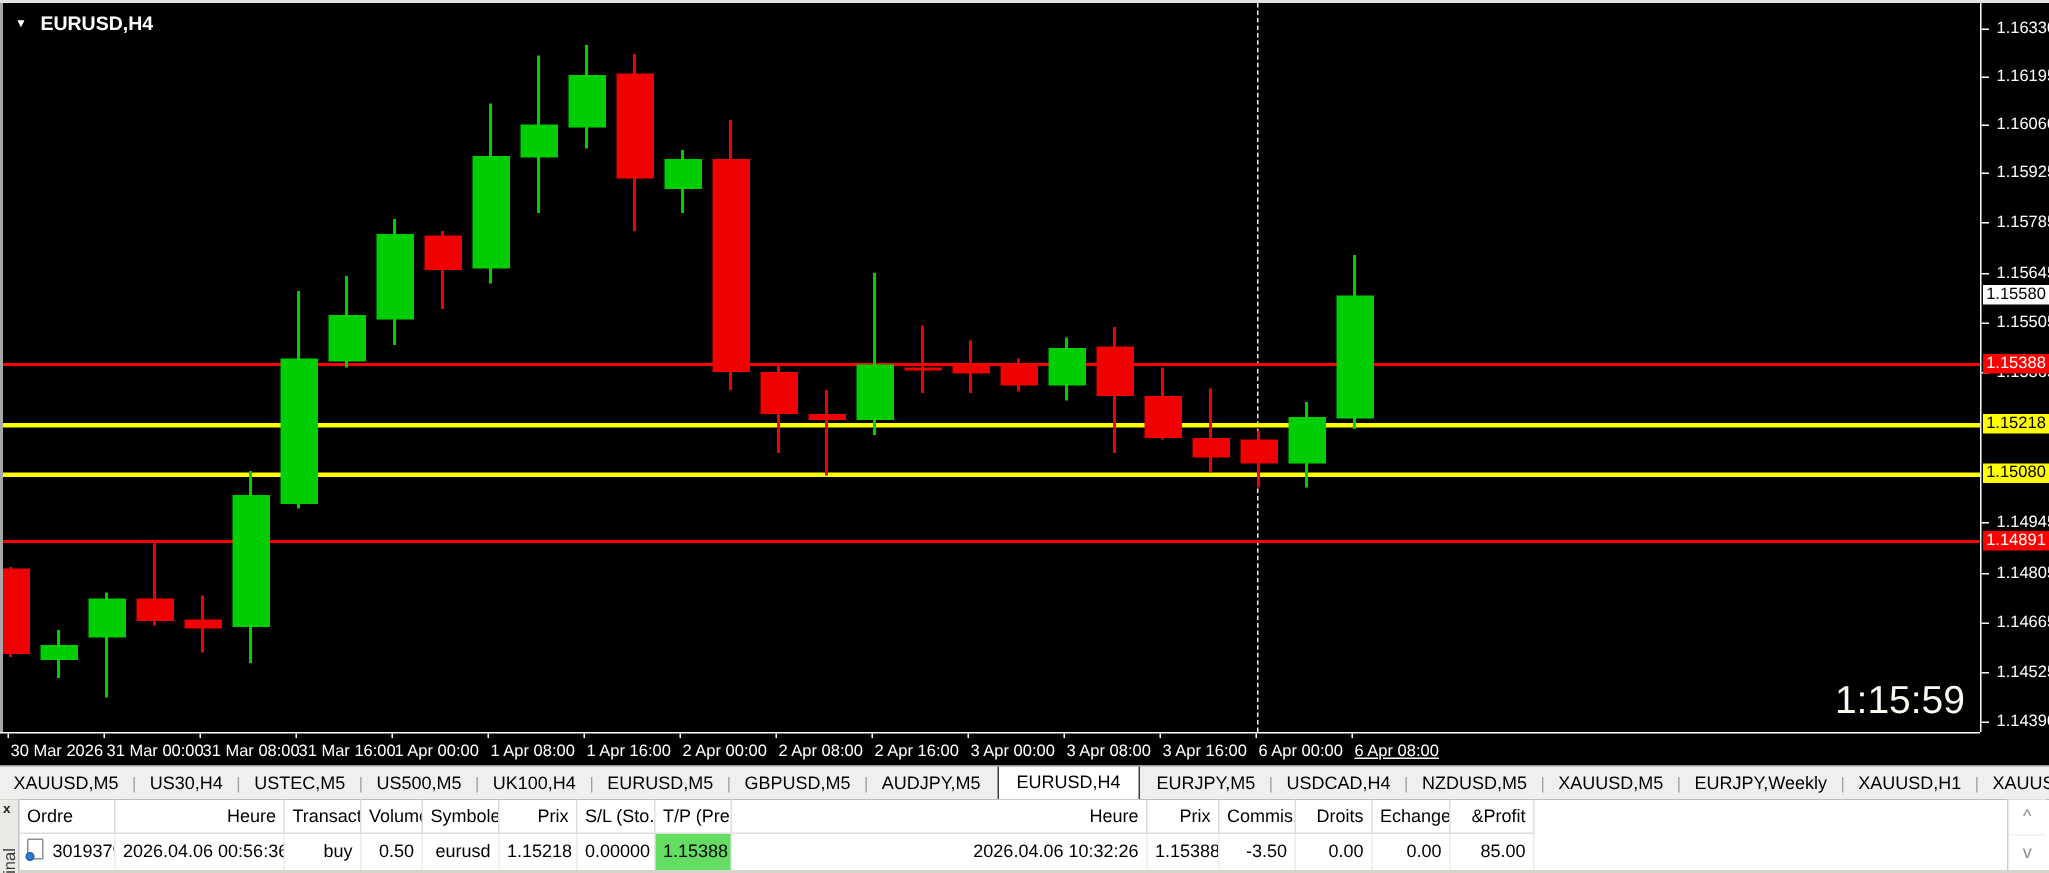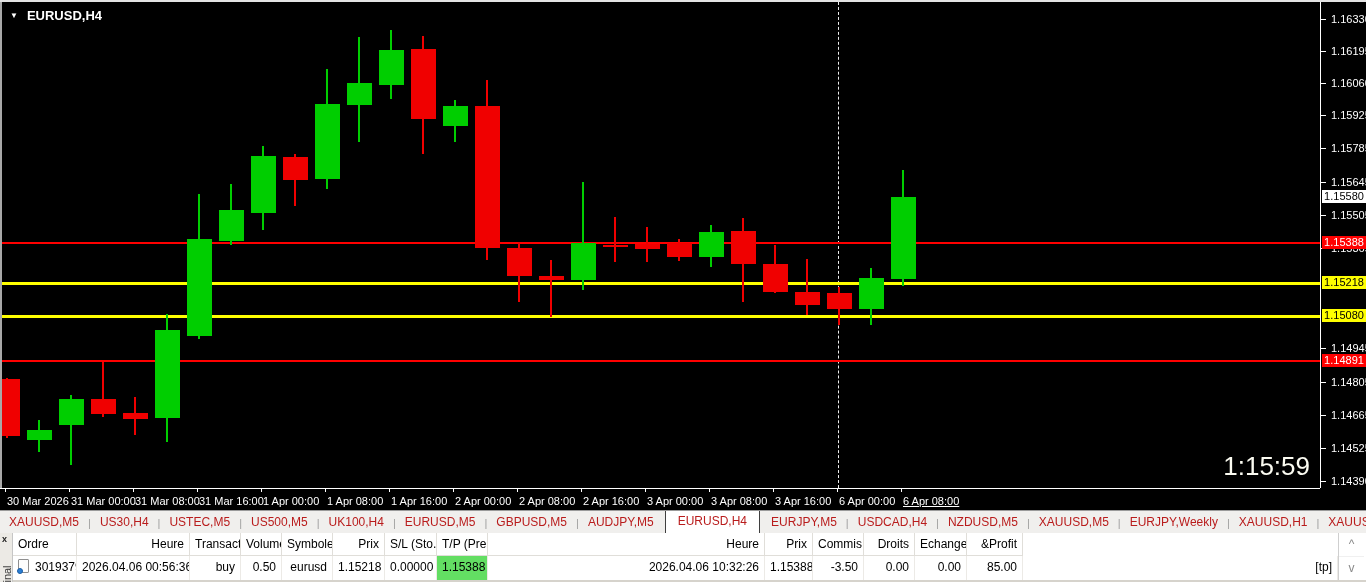--- a/index.html
+++ b/index.html
@@ -29,21 +29,21 @@
   .pmarker.level{background:#ffff00;color:#000;}
   
   #taxis{position:absolute;left:0;top:486px;width:1320px;height:24px;background:#000;
          border-top:1px solid #fff;box-sizing:border-box;}
   .ttick{position:absolute;top:0;width:1px;height:3px;background:#fff;}
   .tlabel{position:absolute;top:6px;color:#fff;font-size:11px;white-space:nowrap;}
   #countdown{position:absolute;right:56px;top:449px;color:#fbfbf1;font-size:26px;z-index:8;}
   
   #tabbar{position:absolute;left:0;top:510px;width:1366px;height:23px;background:#f0efed;
           border-top:1px solid #9a9a9a;box-sizing:border-box;display:flex;align-items:flex-end;overflow:hidden;}
-  .tab{font-size:12px;color:#b91c1c;padding:3px 9px 4px 9px;white-space:nowrap;}
+  .tab{font-size:12px;color:#000000;padding:3px 9px 4px 9px;white-space:nowrap;}
   .tab.active{background:#fff;border:1px solid #3f3f3f;border-bottom:none;padding:3px 12px 5px 12px;margin:0 2px;}
   .tabsep{color:#9f9f9f;font-size:11px;padding-bottom:4px;}
   #tab-arrows{position:absolute;right:4px;top:4px;display:flex;gap:11px;font-size:10px;background:#f0efed;padding-left:6px;}
   #tab-arrows .la{color:#a8a8a8;}
   #tab-arrows .ra{color:#2a2a2a;}
   
   #terminal{position:absolute;left:0;top:533px;width:1366px;height:49px;background:#fff;
             border-bottom:2px solid #d6d3cc;box-sizing:border-box;}
   #term-strip{position:absolute;left:0;top:0;width:13px;height:49px;background:#eceae5;
               border-right:1px solid #c6c6c6;box-sizing:border-box;overflow:hidden;}
@@ -276,21 +276,20 @@
           <div class="dcell" style="width: 51px; text-align: right;">eurusd</div>
           <div class="dcell" style="width: 52px; text-align: right;">1.15218</div>
           <div class="dcell" style="width: 52px; text-align: right;">0.00000</div>
           <div class="dcell" style="width: 51px; text-align: right; background: rgb(99, 222, 99);">1.15388</div>
           <div class="dcell" style="width: 277px; text-align: right;">2026.04.06 10:32:26</div>
           <div class="dcell" style="width: 48px; text-align: right;">1.15388</div>
           <div class="dcell" style="width: 51px; text-align: right;">-3.50</div>
           <div class="dcell" style="width: 51px; text-align: right;">0.00</div>
           <div class="dcell" style="width: 52px; text-align: right;">0.00</div>
           <div class="dcell" style="width: 56px; text-align: right;">85.00</div>
-          <div class="dcell" style="width: 315px; text-align: right;">[tp]</div>
         </div>
     </div>
     <div id="term-scroll">
       <div class="sarrow up">^</div>
       <div class="sarrow down">v</div>
     </div>
   </div>
 
 </div>
 

